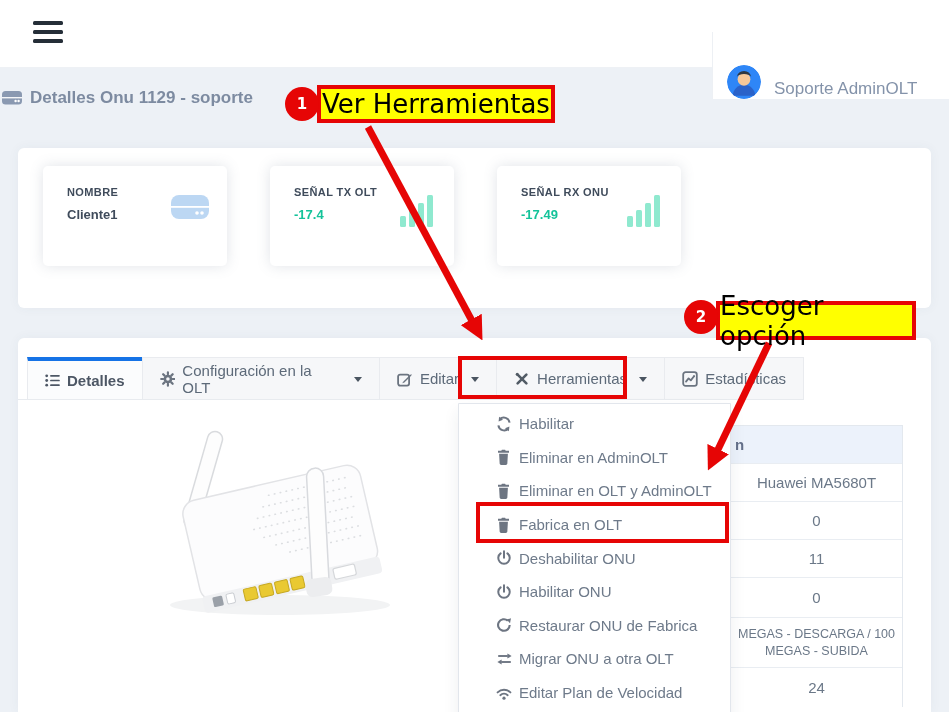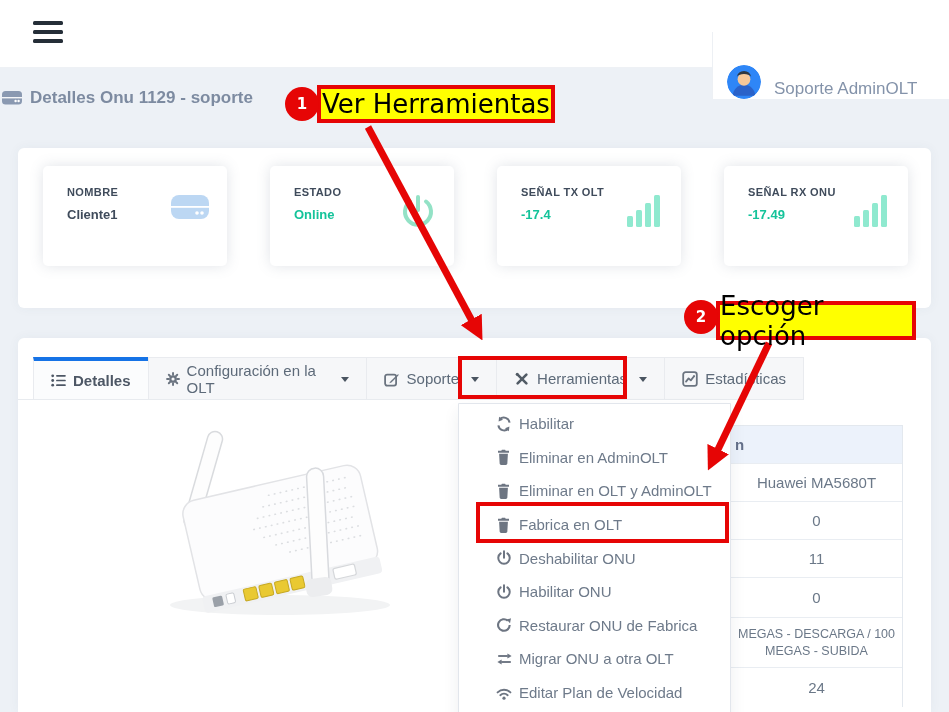--- a/index.html
+++ b/index.html
@@ -27,21 +27,21 @@
     box-shadow:0 0 14px rgba(90,105,130,.18);box-sizing:border-box;
     padding:20px 18px 0 24px;display:flex;justify-content:space-between;}
   .stat-label{font-size:11px;font-weight:bold;letter-spacing:.4px;color:#3f4b5b;margin-bottom:9px;}
   .stat-value{font-size:13px;font-weight:bold;color:#3f4b5b;}
   .stat-value.teal{color:#14c39a;}
   .stat-icon{margin-top:8px;}
   
   .main-card{position:absolute;left:18px;top:338px;width:913px;height:374px;background:#fff;
     border-radius:6px 6px 0 0;box-shadow:0 0 12px rgba(60,70,90,.05);z-index:1;}
   .tabs-row{position:absolute;left:0;top:19px;width:786px;height:43px;border-bottom:1px solid #e8ebef;
-    display:flex;align-items:stretch;padding-left:15px;box-sizing:border-box;}
+    display:flex;align-items:stretch;padding-left:9px;box-sizing:border-box;}
   .tab{display:flex;align-items:center;gap:7px;padding:0 17px;font-size:15px;color:#5d6a79;
     background:#f6f7f9;border:1px solid #e9ebef;border-bottom:none;margin-left:-1px;cursor:pointer;
     box-sizing:border-box;}
   .tab:first-child{margin-left:0;}
   .tab.active{background:#fbfcfd;border-top:4px solid #1673e6;color:#4d5765;font-weight:bold;}
   .caret{width:0;height:0;border-left:4px solid transparent;border-right:4px solid transparent;
     border-top:5px solid #4a5561;margin-left:5px;transform:translateY(1px);}
   
   .onu-image{position:absolute;left:112px;top:82px;}
   
@@ -119,30 +119,20 @@
       </div>
       <svg class="stat-icon" width="38" height="26" viewBox="0 0 38 26">
         <rect x="0" y="1" width="38" height="24" rx="8" fill="#bcd7f3"></rect>
         <rect x="0" y="12" width="38" height="1.8" fill="#fff"></rect>
         <circle cx="26" cy="19" r="1.8" fill="#fff"></circle>
           <circle cx="31" cy="19" r="1.8" fill="#fff"></circle>
       </svg>
     </div>
     <div class="stat-card">
       <div>
-        <div class="stat-label">ESTADO</div>
-        <div class="stat-value teal">Online</div>
-      </div>
-      <svg class="stat-icon" width="36" height="36" viewBox="0 0 36 36">
-        <path d="M18 3v13" stroke="#93e2c6" stroke-width="4" stroke-linecap="round" fill="none"></path>
-        <path d="M10 7.5a13 13 0 1 0 16 0" stroke="#93e2c6" stroke-width="4" stroke-linecap="round" fill="none"></path>
-      </svg>
-    </div>
-    <div class="stat-card">
-      <div>
         <div class="stat-label">SEÑAL TX OLT</div>
         <div class="stat-value teal">-17.4</div>
       </div>
       <svg class="stat-icon" width="36" height="34" viewBox="0 0 36 34">
         <rect x="0" y="22" width="6" height="11" rx="1.5" fill="#8fe9cf"></rect>
         <rect x="9" y="16" width="6" height="17" rx="1.5" fill="#8fe9cf"></rect>
         <rect x="18" y="9" width="6" height="24" rx="1.5" fill="#8fe9cf"></rect>
         <rect x="27" y="1" width="6" height="32" rx="1.5" fill="#8fe9cf"></rect>
       </svg>
     </div>
@@ -183,21 +173,21 @@
           <circle cx="8" cy="8" r="1.8" fill="#f6f7f9"></circle>
       </svg>
       <span>Configuración en la OLT</span>
       <span class="caret"></span>
     </div>
     <div class="tab">
       <svg width="16" height="16" viewBox="0 0 16 16">
         <rect x="1.1" y="3.6" width="11" height="11" rx="2" fill="none" stroke="#6b7480" stroke-width="1.8"></rect>
         <path d="M6.4 10.6L13.2 3.8l1.6-.6-.6 1.6-6.8 6.8-2.2.6z" fill="#6b7480"></path>
       </svg>
-      <span>Soporte</span>
+      <span>Editar</span>
       <span class="caret"></span>
     </div>
     <div class="tab">
       <svg width="16" height="16" viewBox="0 0 16 16">
         <g fill="#525c66">
           <rect x="6.7" y="0.5" width="2.6" height="15" rx="1.3" transform="rotate(45 8 8)"></rect>
           <rect x="6.7" y="0.5" width="2.6" height="15" rx="1.3" transform="rotate(-45 8 8)"></rect>
         </g>
         <circle cx="3.2" cy="3.2" r="1.5" fill="#525c66"></circle>
       </svg>

